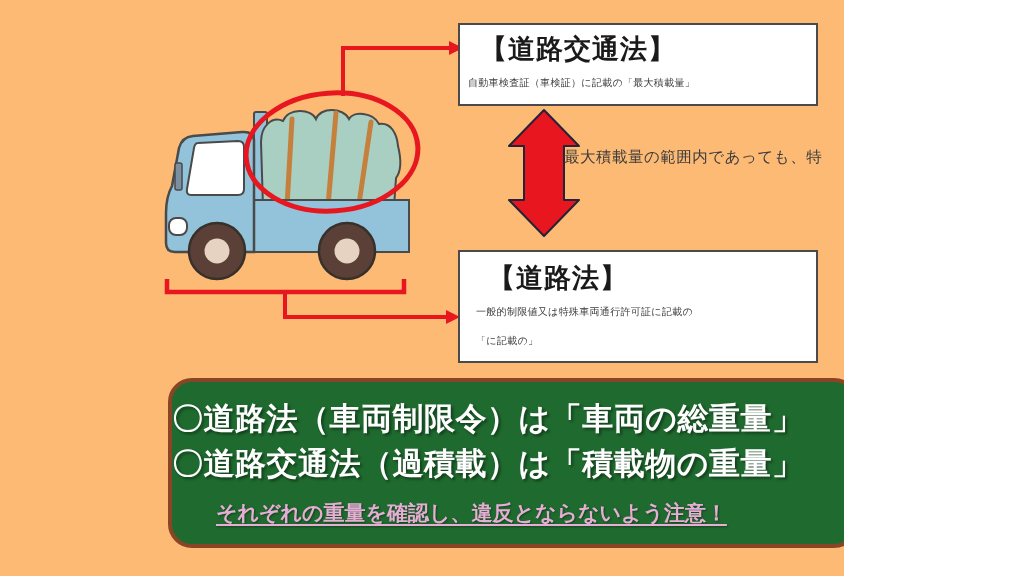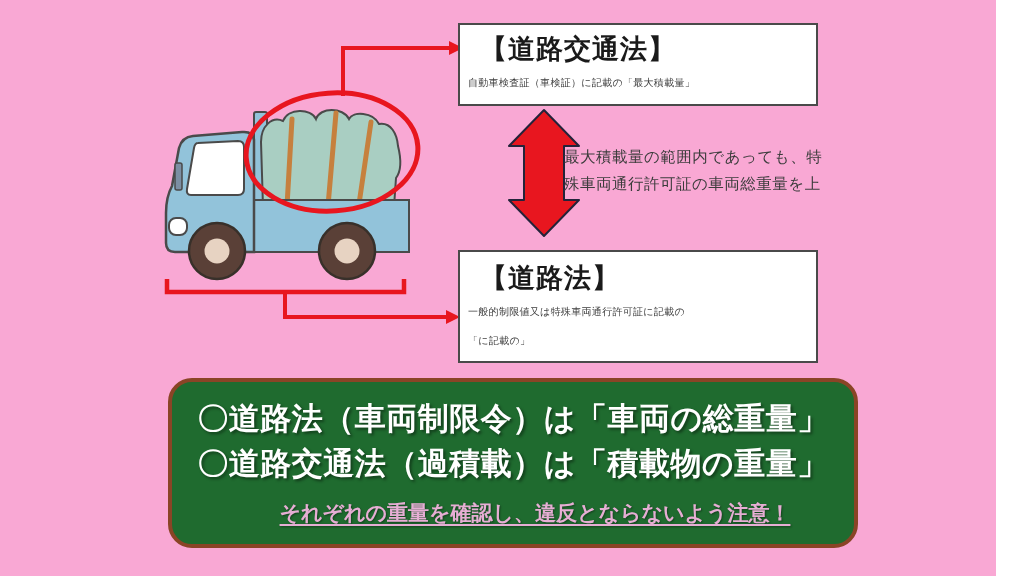--- a/index.html
+++ b/index.html
@@ -1,36 +1,36 @@
 <!DOCTYPE html>
 <html style="--red: #e8161f; --ink: #3c3c3c; --box-border: #4a4a4a; --green-bg: #1f6b2f; --green-border: #8a4426; --white-text: #ffffff; --pink-text: #e6aed4; --truck-blue: #92c3da; --tarp-green: #a9cec2; --strap-orange: #c6803e; --wheel-brown: #5a4037; --wheel-hub: #e7d3c2; --mirror-gray: #7b8fa3; --outline: #4a4a4a;"><head>
 <meta charset="utf-8">
 <style>
   html, body { margin: 0; padding: 0; background: #ffffff; }
   #stage {
     position: relative;
-    width: 996px;
+    width: 844px;
     height: 576px;
-    background: #f9a8d4;
+    background: #fdba74;
     overflow: hidden;
     font-family: "Liberation Sans", "DejaVu Sans", sans-serif;
   }
   #scene-svg {
     position: absolute;
     left: 0; top: 0;
     width: 1024px; height: 576px;
   }
   .law-box {
     position: absolute;
     box-sizing: border-box;
     background: #ffffff;
     border: 2px solid var(--box-border, #4a4a4a);
   }
   #law-traffic-box { left: 458px; top: 23px; width: 360px; height: 83px; padding: 6px 0 0 0; }
-  #law-road-box    { left: 458px; top: 250px; width: 360px; height: 113px; padding: 8px 0 0 0; }
+  #law-road-box    { left: 458px; top: 250px; width: 360px; height: 113px; padding: 8px 0 0 8px; }
   .law-title {
     font-size: 27px;
     font-weight: bold;
     color: #1a1a1a;
     padding-left: 20px;
     line-height: 37px;
     letter-spacing: 1px;
     white-space: nowrap;
   }
   .law-body {
@@ -54,21 +54,21 @@
   #summary-box {
     position: absolute;
     left: 168px; top: 378px;
     width: 690px; height: 170px;
     box-sizing: border-box;
     background: var(--green-bg, #1f6b2f);
     border: 4px solid var(--green-border, #8a4426);
     border-radius: 24px;
     display: flex;
     flex-direction: column;
-    align-items: center;
+    align-items: flex-start;
     justify-content: flex-start;
     padding-top: 14px;
   }
   .summary-line {
     font-size: 31px;
     font-weight: bold;
     color: var(--white-text, #ffffff);
     text-shadow: 2px 2px 3px rgba(0,0,0,0.45);
     letter-spacing: 0.5px;
     white-space: nowrap;
@@ -157,21 +157,20 @@
     <polygon points="544,110 509,146 524,146 524,200 509,200 544,236 579,200 564,200 564,146 579,146" style="fill:var(--red,#e8161f); stroke:#23233a; stroke-width:2; stroke-linejoin:round"></polygon>
   </svg>
 
   <div class="law-box" id="law-traffic-box">
     <div class="law-title">【道路交通法】</div>
     <div class="law-body">自動車検査証（車検証）に記載の「最大積載量」</div>
   </div>
 
   <div id="arrow-note">
     <div>最大積載量の範囲内であっても、特</div>
-    <div>殊車両通行許可証の車両総重量を上</div>
   </div>
 
   <div class="law-box" id="law-road-box">
     <div class="law-title">【道路法】</div>
     <div class="law-body">一般的制限値又は特殊車両通行許可証に記載の</div>
     <div class="law-body">「に記載の」</div>
   </div>
 
   <div id="summary-box">
     <div class="summary-line">〇道路法（車両制限令）は「車両の総重量」</div>

